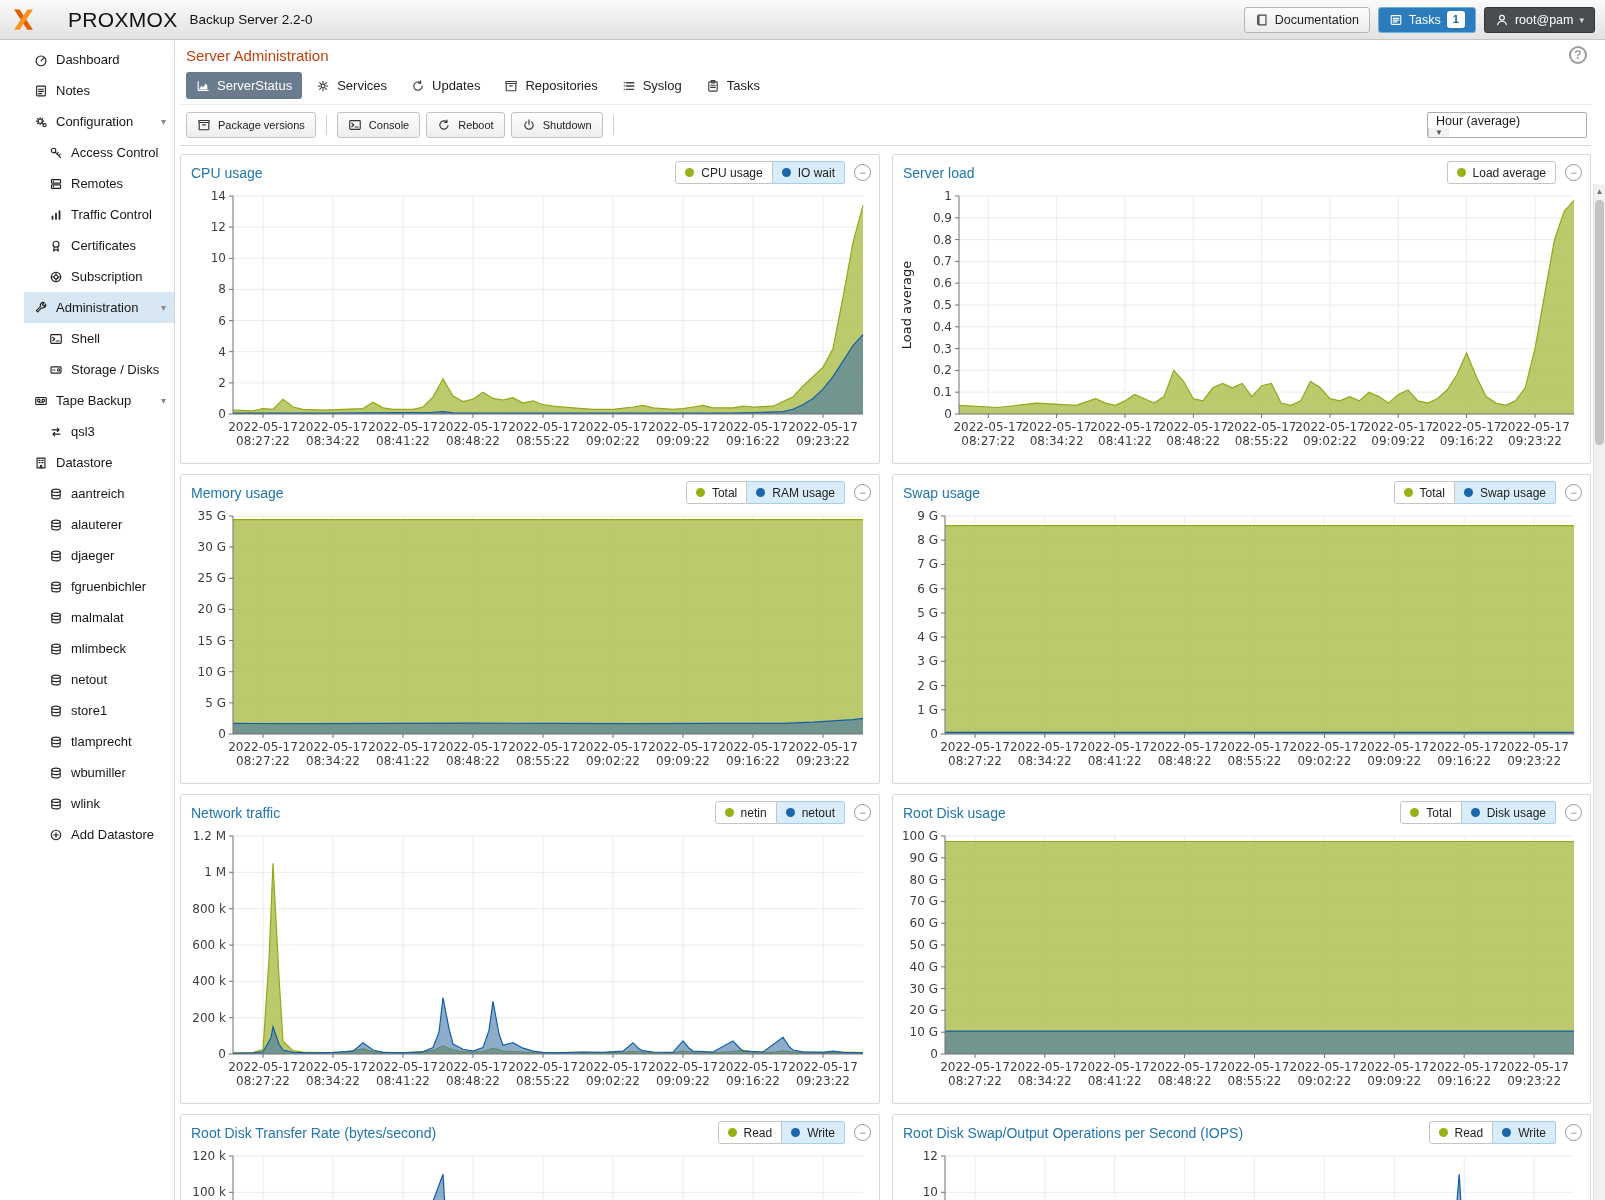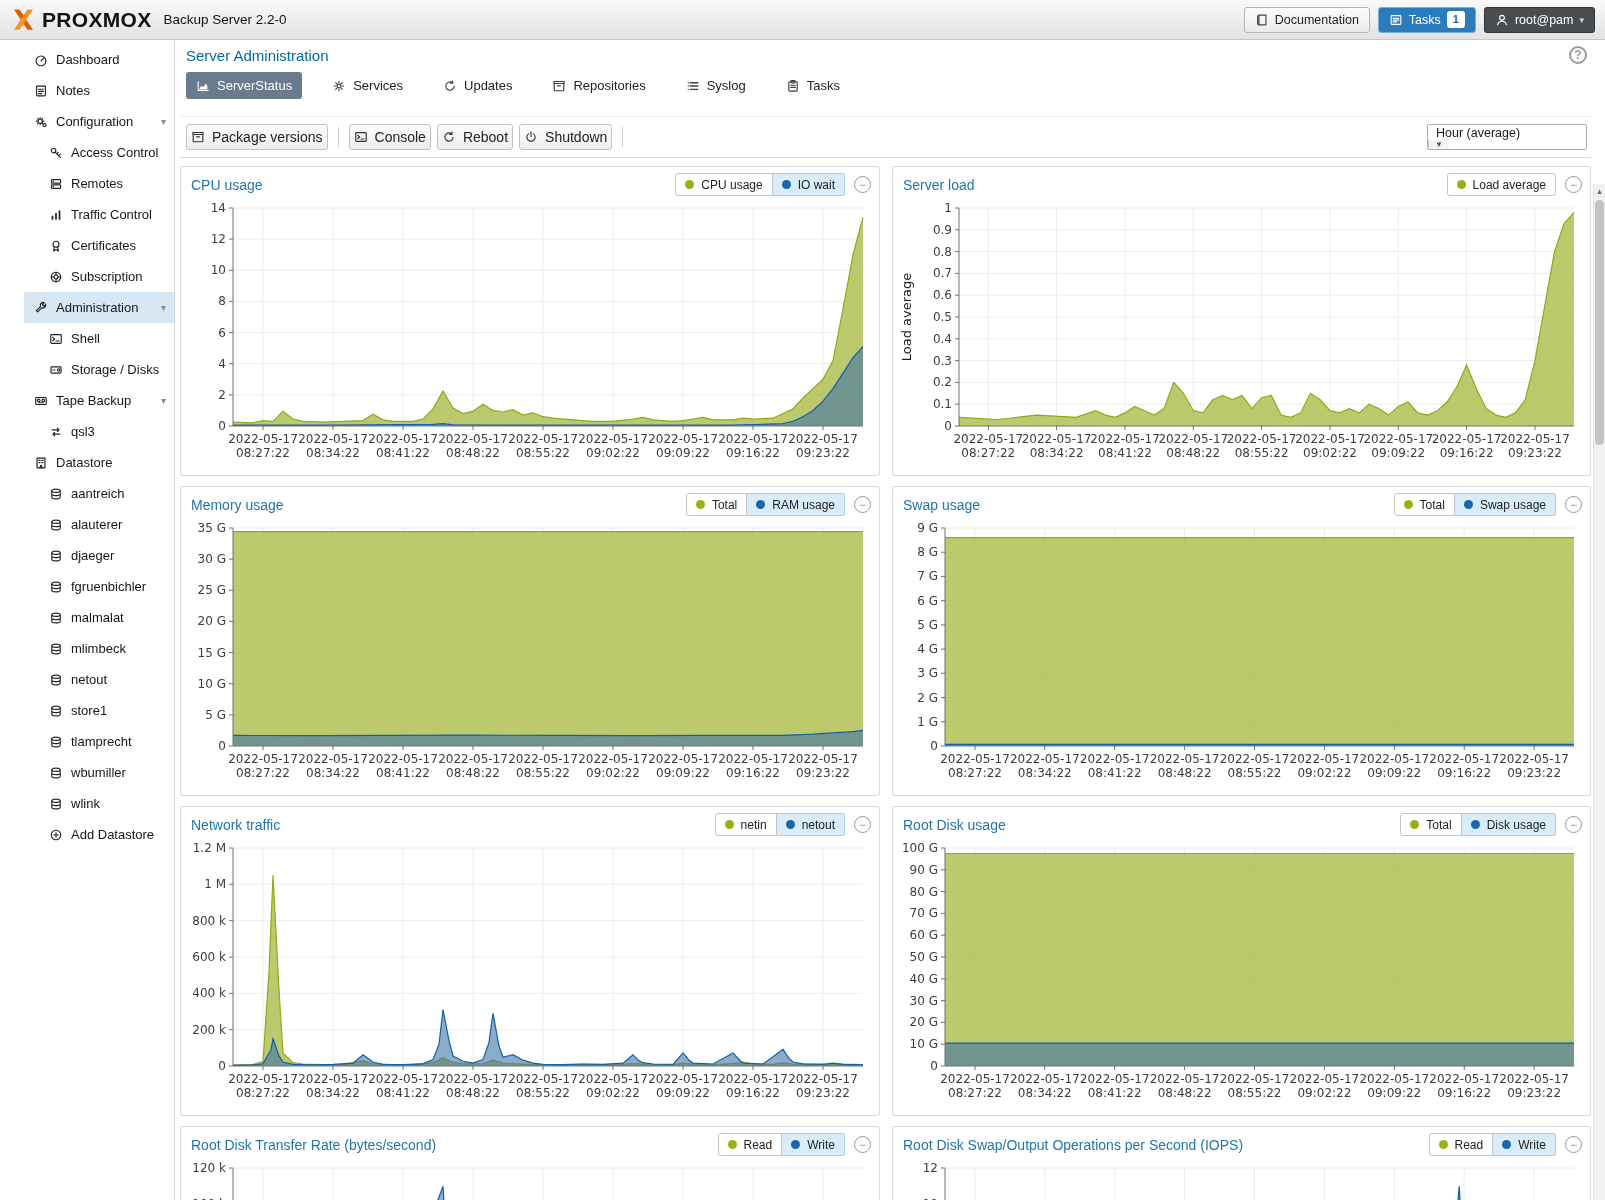--- a/index.html
+++ b/index.html
@@ -11,21 +11,21 @@
   }
   .icn { width:14px; height:14px; flex-shrink:0; }
 
   
   .topbar {
     height:40px; background:linear-gradient(#fafafa,#e2e2e2);
     border-bottom:1px solid #c6c6c6;
     display:flex; align-items:center; padding:0 10px;
   }
   .logo { display:flex; align-items:center; gap:5px; }
-  .logo-text { font-size:21px; font-weight:bold; letter-spacing:0.3px; color:#121212; }
+  .logo-text { font-size:21px; font-weight:normal; letter-spacing:0.3px; color:#121212;margin-left:26px; }
   .product { margin-left:12px; font-size:13.5px; color:#111; }
   .topbar-right { margin-left:auto; display:flex; gap:8px; align-items:center; }
   .tb-btn {
     height:26px; display:flex; align-items:center; gap:6px; padding:0 10px;
     border:1px solid #b5b5b5; border-radius:3px;
     background:linear-gradient(#fcfcfc,#ebebeb); font-size:12.5px; color:#222; cursor:pointer;
   }
   .tb-btn .icn { color:#444; }
   .tb-btn.blue { background:#2b7cbd; border-color:#74aedb; color:#fff; }
   .tb-btn.blue .icn { color:#fff; }
@@ -39,40 +39,40 @@
   .sidebar { width:175px; border-right:1px solid #d6d6d6; padding-top:4px; flex-shrink:0; overflow:hidden; background:#fff;padding-left:24px; }
   .side-item { height:31px; display:flex; align-items:center; gap:8px; padding:0 8px 0 10px; cursor:pointer; color:#161616; }
   .side-item.indent { padding-left:25px; }
   .side-item.selected { background:#d8e7f4; }
   .side-item .icn { color:#222; }
   .side-label { white-space:nowrap; }
   .side-caret { margin-left:auto; color:#8a8a8a; font-size:10px; }
 
   .main { flex:1; position:relative; padding:4px 14px 0 5px; overflow:hidden; }
   .main-hd { display:flex; align-items:center; padding:2px 4px 6px 6px; }
-  .page-title { color:#0369a1; font-size:15px; }
+  .page-title { color:#c2410c; font-size:15px; }
   .help-btn {
     margin-left:auto; width:18px; height:18px; border:2px solid #9b9b9b; border-radius:50%;
     color:#9b9b9b; font-weight:bold; font-size:12px;
     display:flex; align-items:center; justify-content:center; cursor:pointer;
   }
 
   
-  .tabbar { display:flex; gap:20px; padding:2px 4px 17px 6px; border-bottom:1px solid #ececec; align-items:center; }
+  .tabbar { display:flex; gap:4px; padding:2px 4px 5px 6px; border-bottom:1px solid #ececec; align-items:center; }
   .tab { height:27px; display:flex; align-items:center; gap:7px; padding:0 10px; border-radius:3px; font-size:13px; color:#222; cursor:pointer; }
   .tab .icn { color:#3d3d3d; }
   .tab.active { background:#697b8d; color:#fff; }
   .tab.active .icn { color:#fff; }
 
   
   .toolbar { display:flex; align-items:center; gap:6px; padding:7px 4px 7px 6px; border-bottom:1px solid #d8d8d8; }
   .tool-btn {
-    height:26px; display:flex; align-items:center; gap:7px; padding:0 4px;
+    height:26px; display:flex; align-items:center; gap:7px; padding:0 10px;
     border:1px solid #c2c2c2; border-radius:3px; background:linear-gradient(#fdfdfd,#eeeeee);
-    font-size:14px; color:#222; cursor:pointer;
+    font-size:11px; color:#222; cursor:pointer;
   }
   .tool-btn .icn { color:#333; }
   .vsep { width:1px; height:20px; background:#cfcfcf; margin:0 4px; }
   .spacer { flex:1; }
   .select { height:26px; width:160px; border:1px solid #adadad; border-radius:2px; background:#fff; display:flex; align-items:stretch; cursor:pointer;flex-direction:column; }
   .sel-text { padding:0 8px; flex:1; font-size:12.5px; display:flex; align-items:center; }
   .sel-trig { width:21px; border-left:1px solid #cfcfcf; background:#f3f3f3; display:flex; align-items:center; justify-content:center; color:#555; font-size:8px; }
 
   
   .charts { display:grid; grid-template-columns:1fr 1fr; gap:10px 12px; padding-top:8px; }

